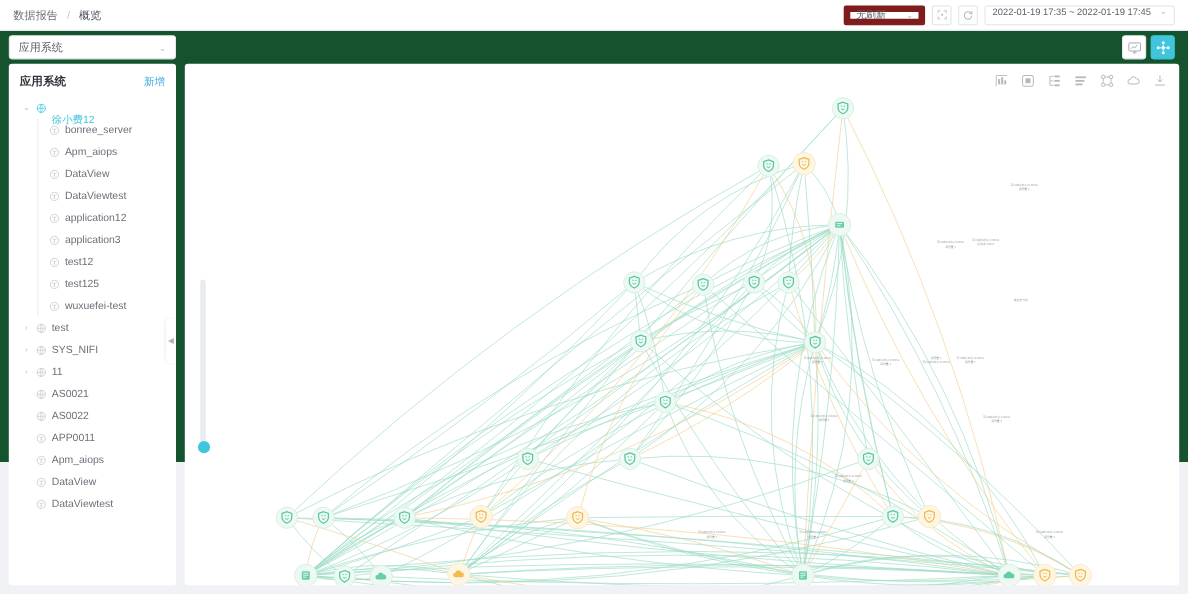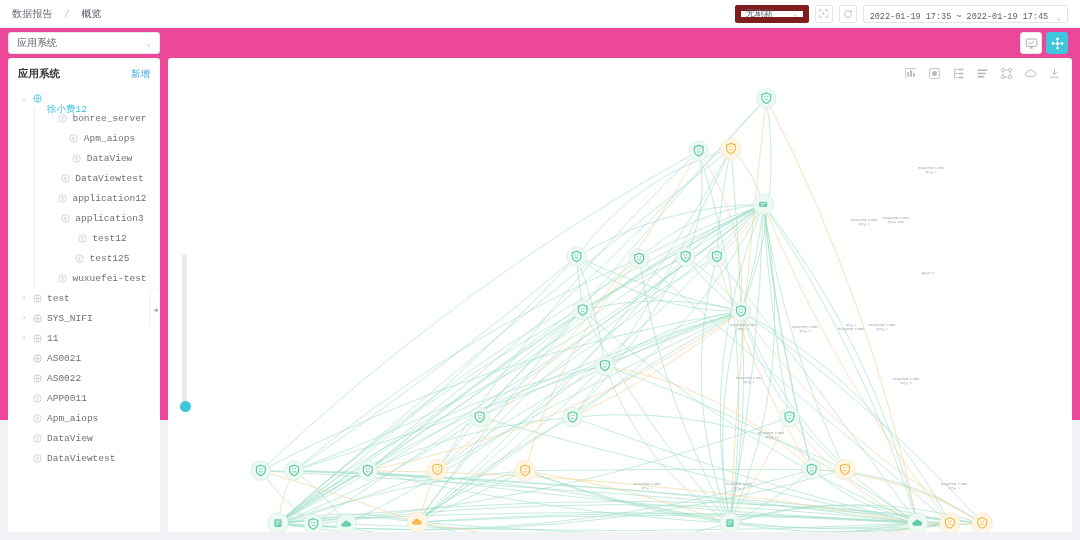--- a/index.html
+++ b/index.html
@@ -1,21 +1,21 @@
 <!DOCTYPE html>
 <html><head>
 <meta charset="utf-8">
 <style>
   * { box-sizing: border-box; margin: 0; padding: 0; }
   html, body {
     width: 1080px; height: 540px;
     font-family: "Liberation Sans", "DejaVu Sans", sans-serif;
     background: #f0f2f5; overflow: hidden;
   }
-  #app { width: 1080px; height: 420px; position: relative; background: #ec4899; font-family: Liberation Mono, monospace; }
+  #app { width: 1080px; height: 420px; position: relative; background: #14532d; }
 
   
   .topbar {
     height: 28px; background: #fff; display: flex; align-items: center;
     padding: 0 12px; border-bottom: 1px solid #ececf0; position: relative;
   }
   .crumb { font-size: 10px; color: #6b6f76; letter-spacing: .2px; }
   .crumb .sep { color: #c2c6cc; margin: 0 5px; }
   .crumb .cur { color: #4a4f57; }
   .topbar-right { margin-left: auto; display: flex; align-items: center; gap: 6px; }
@@ -24,21 +24,21 @@
     background: #fff; display: flex; align-items: center; padding: 0 5px;
     font-size: 9px; color: #5b6068;
   }
   .sel-sm .cv { margin-left: auto; color: #b5b9c0; font-size: 8px; }
   .ico-btn {
     width: 18px; height: 18px; border: 1px solid #e2e4e8; border-radius: 2px;
     background: #fff; display: flex; align-items: center; justify-content: center;
   }
   .daterange {
     height: 18px; border: 1px solid #e2e4e8; border-radius: 2px; background: #fff;
-    display: flex; align-items: flex-end; padding: 0 6px; gap: 8px;
+    display: flex; align-items: flex-start; padding: 0 6px; gap: 8px;
     font-size: 8.5px; color: #5b6068;
   }
   .daterange .cv { color: #b5b9c0; font-size: 8px; }
 
   
   .filterrow { height: 30px; display: flex; align-items: center; padding: 0 8px; position: relative; }
   .sel-lg {
     width: 152px; height: 22px; border: 1px solid #e6e8eb; border-radius: 3px;
     background: #fff; display: flex; align-items: center; padding: 0 8px;
     font-size: 10px; color: #5b6068;
@@ -70,21 +70,21 @@
     color: #6b7078; position: relative; white-space: nowrap;
   }
   .node .arrow {
     width: 12px; flex: 0 0 12px; display: flex; align-items: center; justify-content: center;
     color: #b9bdc4; font-size: 7px;
   }
   .node .gicon { width: 14px; flex: 0 0 14px; display: flex; align-items: center; justify-content: center; }
   .node .lbl { margin-left: 3px; }
   .node.lvl0 { padding-left: 10px; }
   .node.lvl0.noarrow { padding-left: 22px; text-align: right; }
-  .node.lvl1 { padding-left: 34px; justify-content: center; }
+  .node.lvl1 { padding-left: 34px; }
   .node.lvl1::before {
     content: ""; position: absolute; left: 26px; top: 0; bottom: 0; width: 1px; background: #eceef1;
   }
   .node.sel .lbl { color: #3fc6dd; margin-top: 22px; }
   .collapse-handle {
     position: absolute; right: 0; top: 232px; width: 9px; height: 40px;
     background: #fff; border-radius: 3px 0 0 3px; box-shadow: -1px 0 3px rgba(0,0,0,.07);
     display: flex; align-items: center; justify-content: center;
   }
   .collapse-handle span { font-size: 7px; color: #aeb3ba; }

